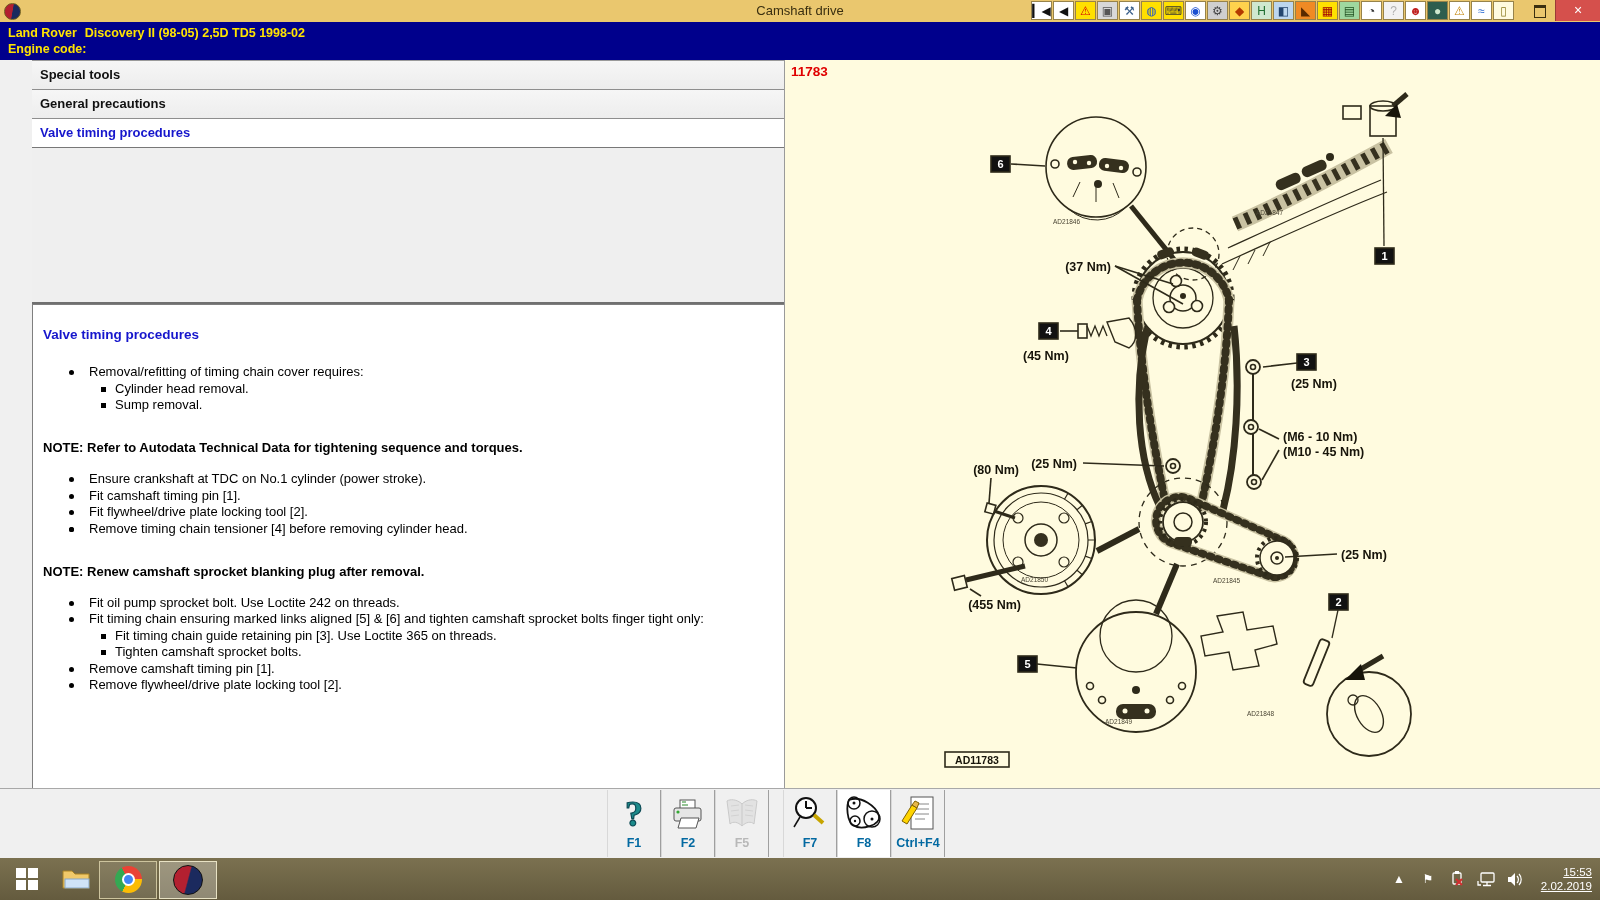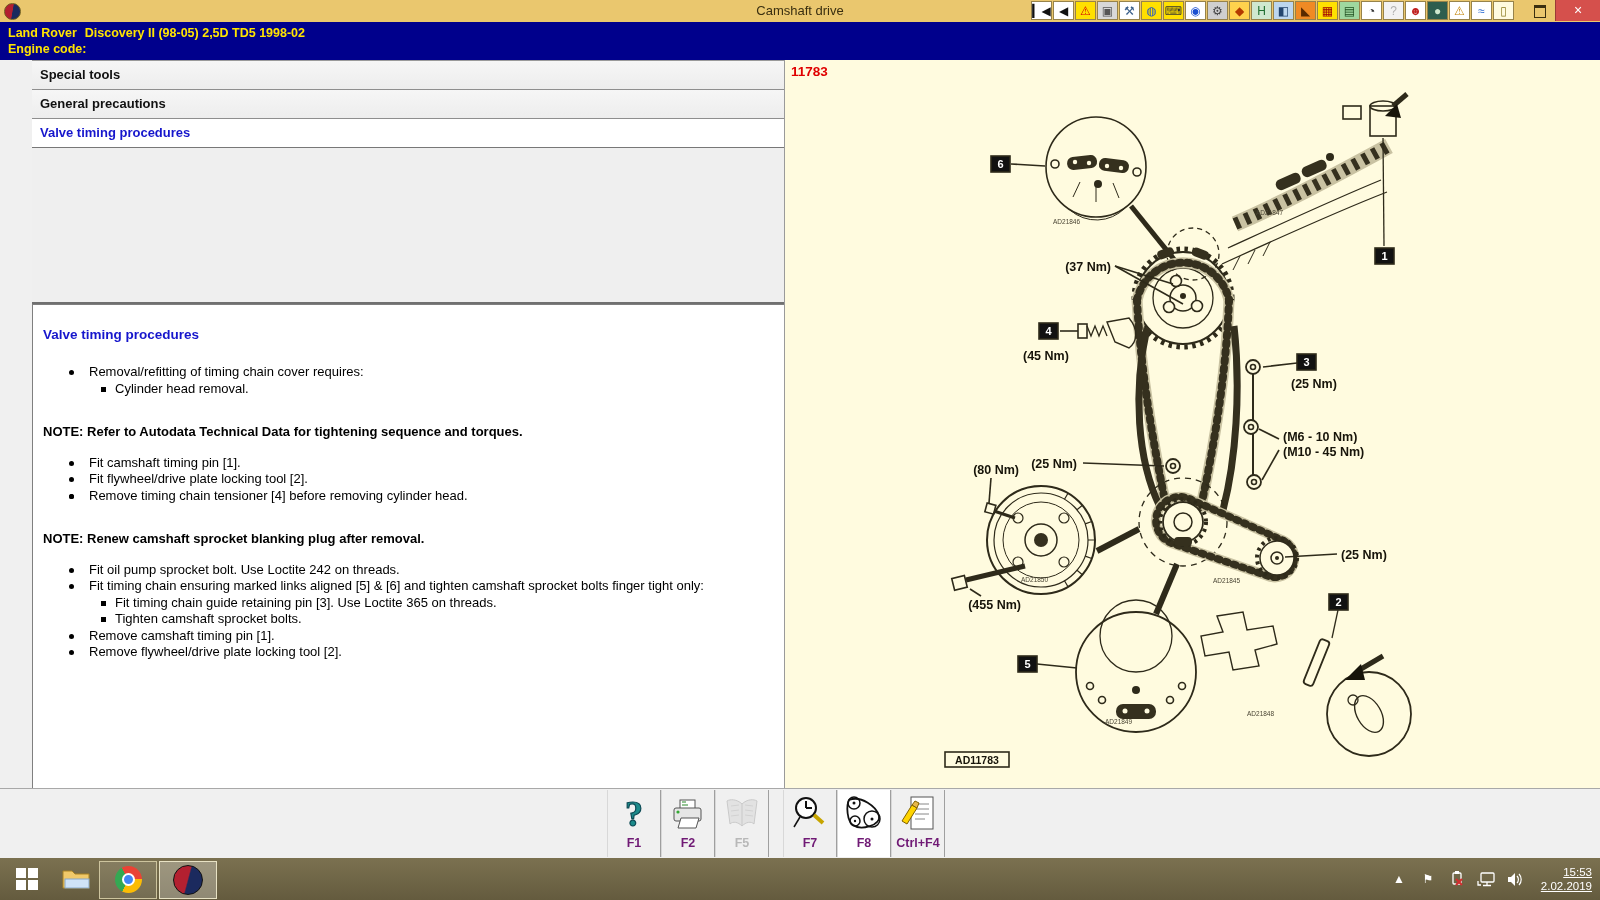--- a/index.html
+++ b/index.html
@@ -57,21 +57,21 @@
   .tq{font-size:12.5px;font-weight:bold;fill:#17140a;}
   .cbox{fill:#111;} .cnum{font-size:11px;font-weight:bold;fill:#fff;text-anchor:middle;}
   .pcode{font-size:6.5px;fill:#4a4534;}
 
   
   .fnbar{position:absolute;left:0;top:788px;width:1600px;height:70px;background:#f0f0f0;border-top:1px solid #a8a8a8;box-sizing:border-box;}
   .fnrow{position:absolute;left:607px;top:1px;display:flex;height:67px;}
   .fn{width:54px;border-left:1px solid #d8d8d8;border-right:1px solid #9f9f9f;display:flex;
     flex-direction:column;align-items:center;justify-content:flex-start;padding-top:4px;box-sizing:border-box;cursor:pointer;}
   .fn .ic{width:38px;height:40px;} .fn .ic svg{width:100%;height:100%;}
-  .fn .lb{font-size:12.5px;font-weight:bold;color:#701a75;margin-top:2px;}
+  .fn .lb{font-size:12.5px;font-weight:bold;color:#0369a1;margin-top:2px;}
   .fn.active{background:#fff;}
   .fn.disabled .lb{color:#b8b8b8;}
   .fn.disabled .ic{opacity:.4;filter:grayscale(1);}
   .fn.gap{margin-left:14px;}
 
   
   .taskbar{position:absolute;left:0;top:858px;width:1600px;height:42px;
     background:linear-gradient(#7b7150,#645b3e);display:flex;align-items:center;}
   .startbtn{width:54px;height:42px;display:flex;align-items:center;justify-content:center;cursor:pointer;}
   .winlogo{display:grid;grid-template-columns:10px 10px;grid-template-rows:10px 10px;gap:2px;}
@@ -144,23 +144,25 @@
         <div class="secbar sel"><span>Valve timing procedures</span></div>
       </div>
     <div class="filler"></div>
     <div class="contentbox">
       <div class="contentpad">
         <div class="chead">Valve timing procedures</div>
         <div>
             <div class="blist">
               <div class="li l1"><span class="mk"></span><span>Removal/refitting of timing chain cover requires:</span></div>
               <div class="li l2"><span class="mk"></span><span>Cylinder head removal.</span></div>
+              <div class="li l2"><span class="mk"></span><span>Sump removal.</span></div>
             </div>
             <p class="note">NOTE: Refer to Autodata Technical Data for tightening sequence and torques.</p>
             <div class="blist">
+              <div class="li l1"><span class="mk"></span><span>Ensure crankshaft at TDC on No.1 cylinder (power stroke).</span></div>
               <div class="li l1"><span class="mk"></span><span>Fit camshaft timing pin [1].</span></div>
               <div class="li l1"><span class="mk"></span><span>Fit flywheel/drive plate locking tool [2].</span></div>
               <div class="li l1"><span class="mk"></span></div>
               <div class="li l1"><span class="mk"></span><span>Remove timing chain tensioner [4] before removing cylinder head.</span></div>
             </div>
             <p class="note">NOTE: Renew camshaft sprocket blanking plug after removal.</p>
             <div class="blist">
               <div class="li l1"><span class="mk"></span><span>Fit oil pump sprocket bolt. Use Loctite 242 on threads.</span></div>
               <div class="li l1"><span class="mk"></span><span>Fit timing chain ensuring marked links aligned [5] &amp; [6] and tighten camshaft sprocket bolts finger tight only:</span></div>
               <div class="li l2"><span class="mk"></span><span>Fit timing chain guide retaining pin [3]. Use Loctite 365 on threads.</span></div>

